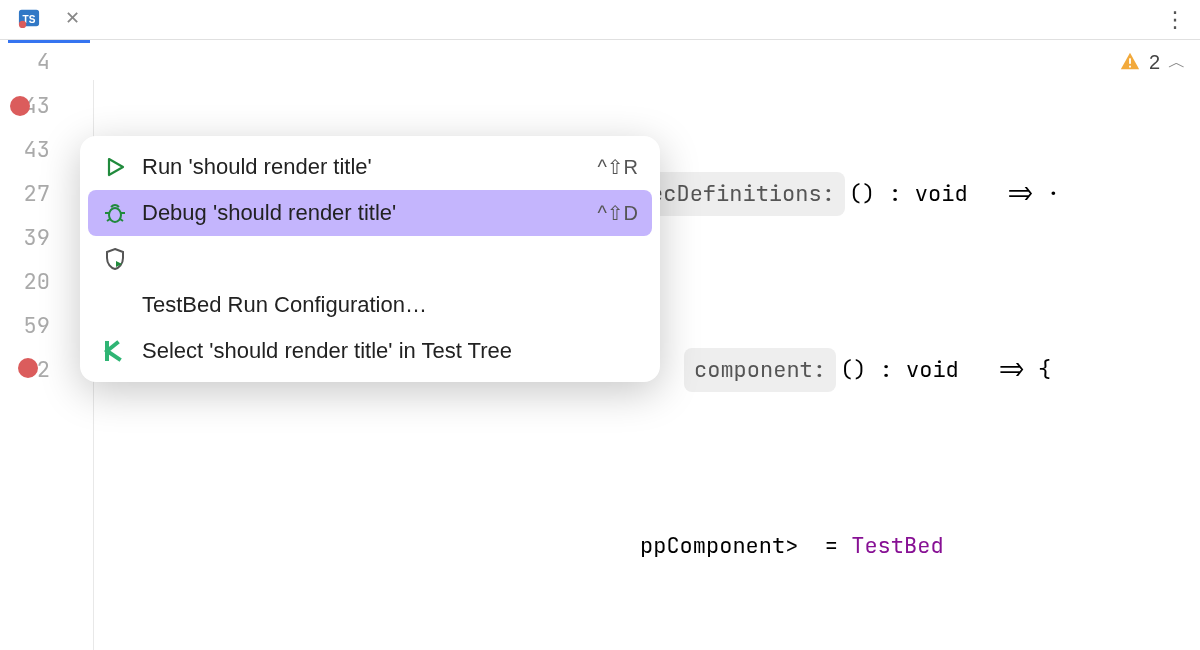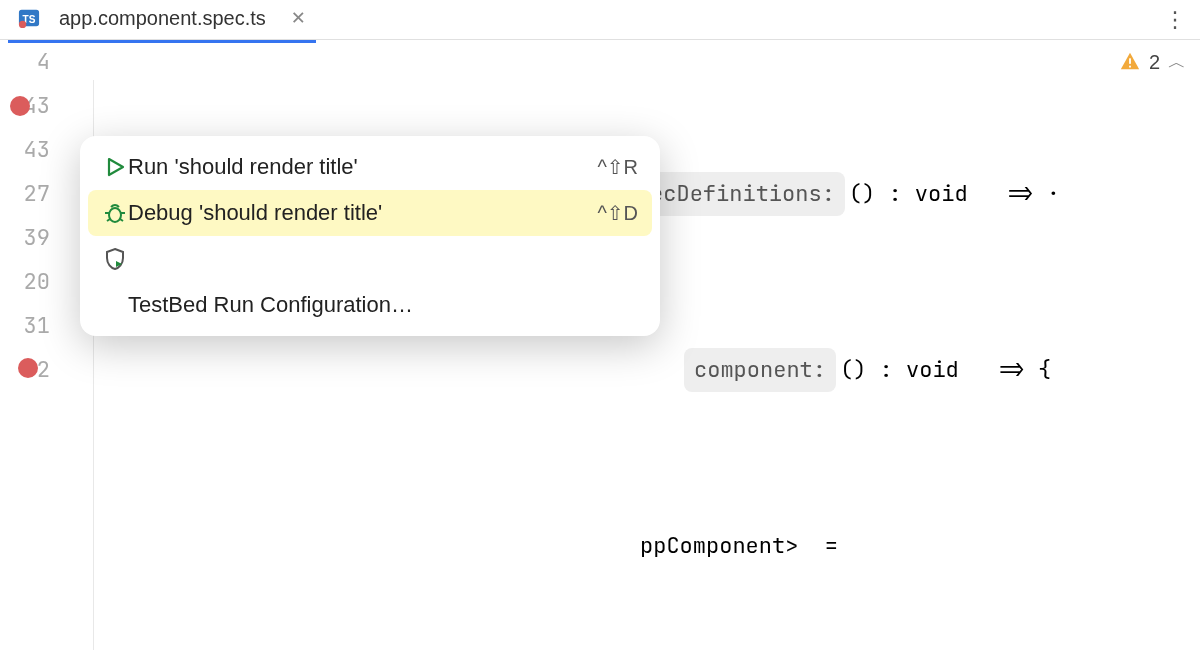--- a/index.html
+++ b/index.html
@@ -125,28 +125,29 @@
       width: 580px;
       background: #fff;
       border-radius: 16px;
       box-shadow: 0 10px 40px rgba(0,0,0,0.22);
       padding: 8px;
       z-index: 100;
     }
     .menu-item {
       display: flex;
       align-items: center;
+      gap: 14px;
       padding: 10px 14px;
       border-radius: 8px;
       font-size: 22px;
       color: #222;
       cursor: pointer;
     }
     .menu-item.selected {
-      background: #fef9c3;
+      background: #c4b5fd;
     }
     .menu-icon {
       width: 26px;
       height: 26px;
       display: flex;
       align-items: center;
       justify-content: center;
       flex-shrink: 0;
     }
     .menu-label {
@@ -170,21 +171,20 @@
 
 <div class="tab-bar">
   <div class="tab">
     <span class="file-icon">
       <svg viewBox="0 0 24 24" width="22" height="22">
         <rect x="1" y="3" width="22" height="18" rx="3" fill="#3178C6"></rect>
         <text x="12" y="17" font-size="11" fill="#fff" text-anchor="middle" font-weight="bold" font-family="sans-serif">TS</text>
         <circle cx="5" cy="19" r="4" fill="#DB5C5C"></circle>
       </svg>
     </span>
-    <span>app.component.spec.ts</span>
     <span class="close-icon">✕</span>
   </div>
   <div class="kebab">⋮</div>
 </div>
 
 <div class="status-area">
   <svg class="warn-icon" viewBox="0 0 24 24">
     <path d="M12 2 L22 20 L2 20 Z" fill="#F2A93B"></path>
     <rect x="11" y="8" width="2" height="6" fill="#fff"></rect>
     <rect x="11" y="16" width="2" height="2" fill="#fff"></rect>
@@ -202,36 +202,36 @@
     <div>43</div>
     <div>43</div>
     <div></div>
     <div>27</div>
     <div>39</div>
     <div></div>
     <div></div>
     <div></div>
     <div></div>
     <div>20</div>
-    <div>31</div>
+    <div>59</div>
     <div>32</div>
   </div>
 
   <div class="code-col">
     
     <div class="code-line">
       <span class="k-italic">describe</span>(<span class="k-gray-pill">description:</span> <span class="k-green">'AppComponent'</span>,&nbsp;&nbsp;<span class="k-gray-pill">specDefinitions:</span> <span>() : void</span>&nbsp;&nbsp;<span> =&gt; ·</span>
     </div>
     
     <div class="code-line">
       <span style="width:600px"></span><span class="k-gray-pill">component:</span> <span>() : void</span>&nbsp;&nbsp;<span> =&gt; {</span>
     </div>
     
     <div class="code-line">
-      <span style="width:560px"></span><span>ppComponent&gt;</span><span>  = </span>
+      <span style="width:560px"></span><span>ppComponent&gt;</span><span>  = </span><span class="k-purple">TestBed</span>
     </div>
     
     
     
     
     
     
     
     
     
@@ -276,13 +276,21 @@
       <svg viewBox="0 0 24 24" width="24" height="24">
         <path d="M12 2 L20 5 V11 C20 17 16 21 12 22 C8 21 4 17 4 11 V5 Z" fill="none" stroke="#555" stroke-width="2"></path>
         <path d="M13 14 L19 17 L13 20 Z" fill="#208A3C"></path>
       </svg>
     </span>
   </div>
   <div class="menu-item">
     <span class="menu-icon"></span>
     <span class="menu-label">TestBed Run Configuration…</span>
   </div>
+  <div class="menu-item">
+    <span class="menu-icon">
+      <svg viewBox="0 0 24 24" width="24" height="24">
+        <path d="M4 4 L4 20 M4 12 L14 4 M4 12 L16 20" stroke="#2FB574" stroke-width="4" fill="none" stroke-linecap="square"></path>
+      </svg>
+    </span>
+    <span class="menu-label">Select 'should render title' in Test Tree</span>
+  </div>
 </div>
 
 </body></html>

